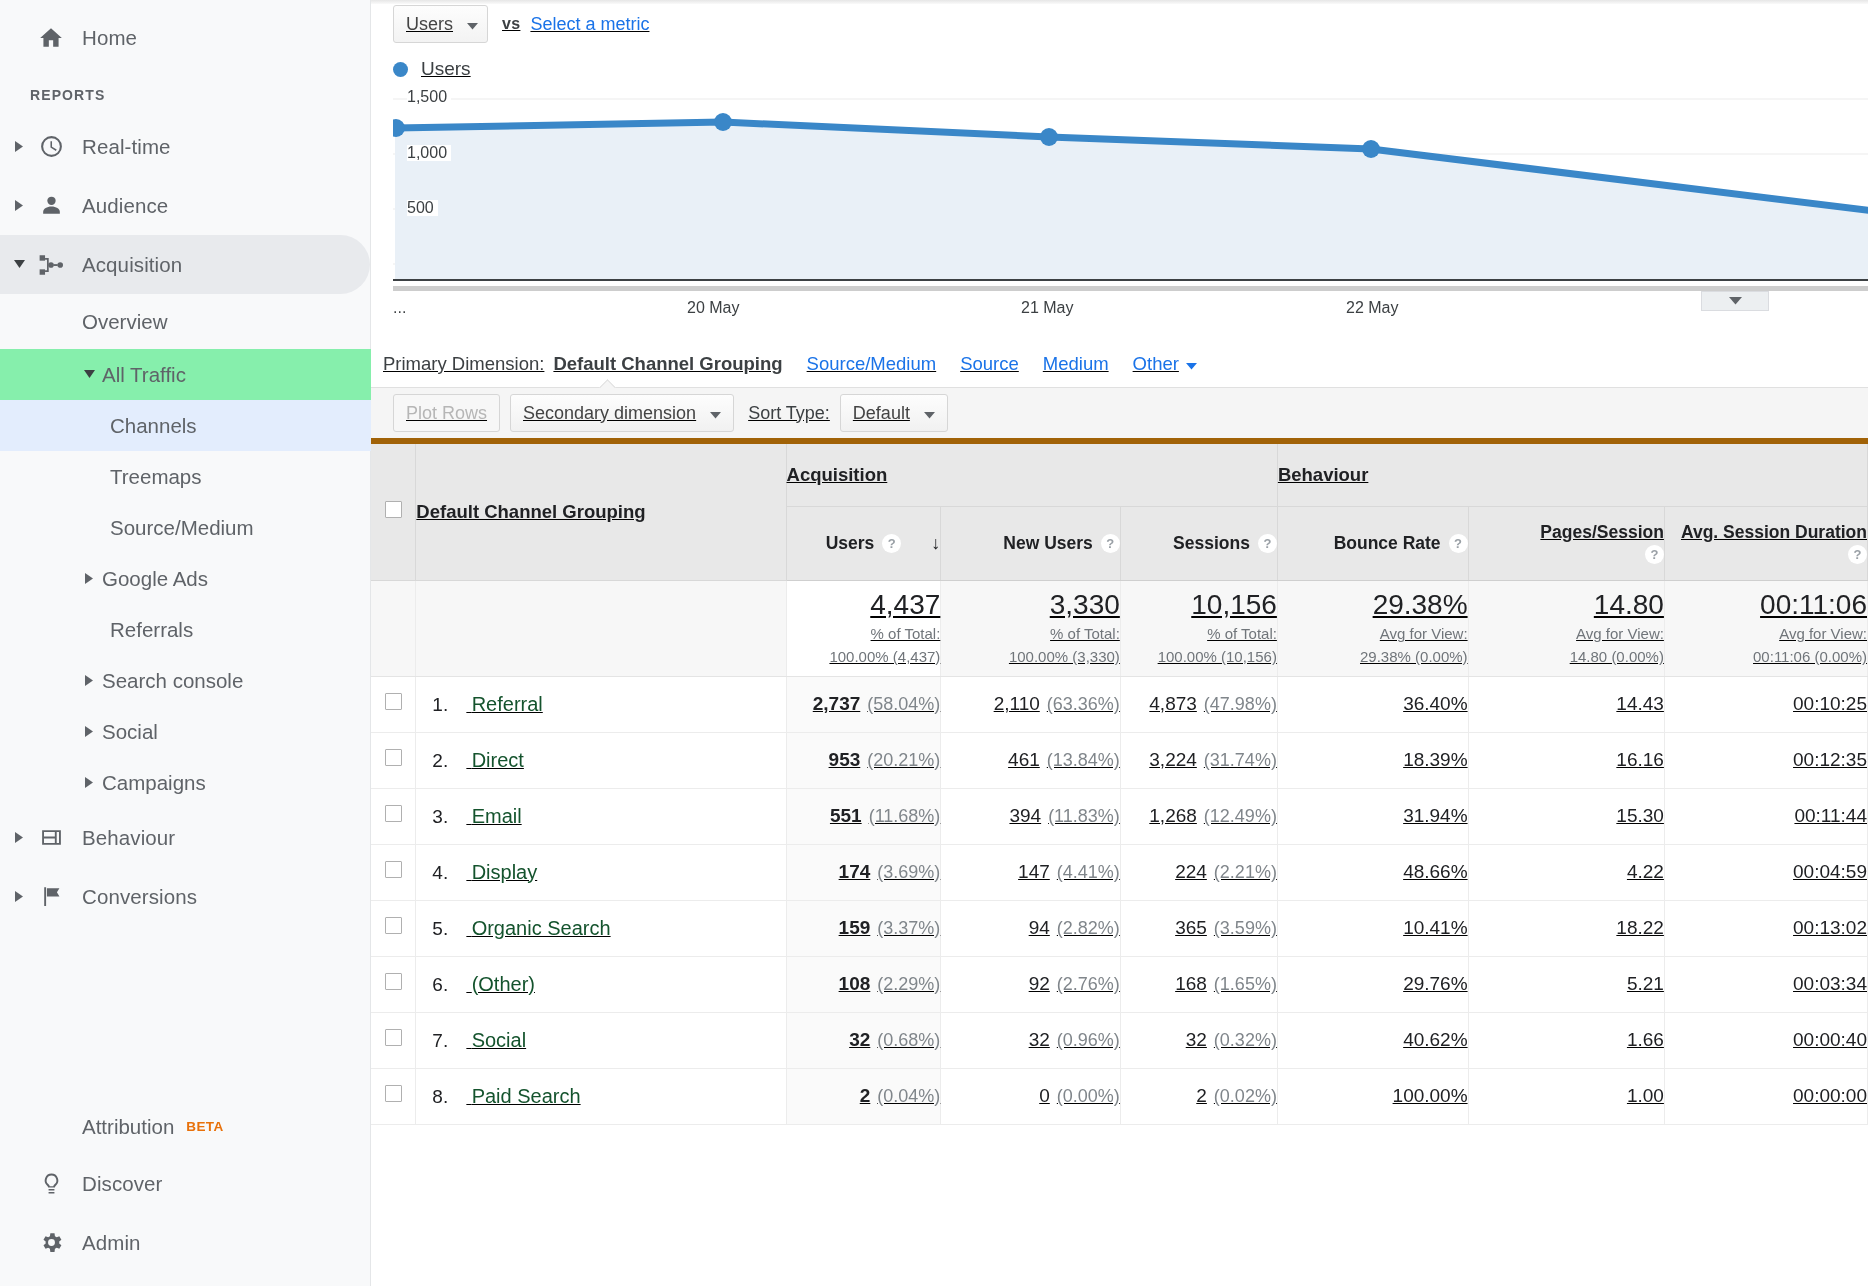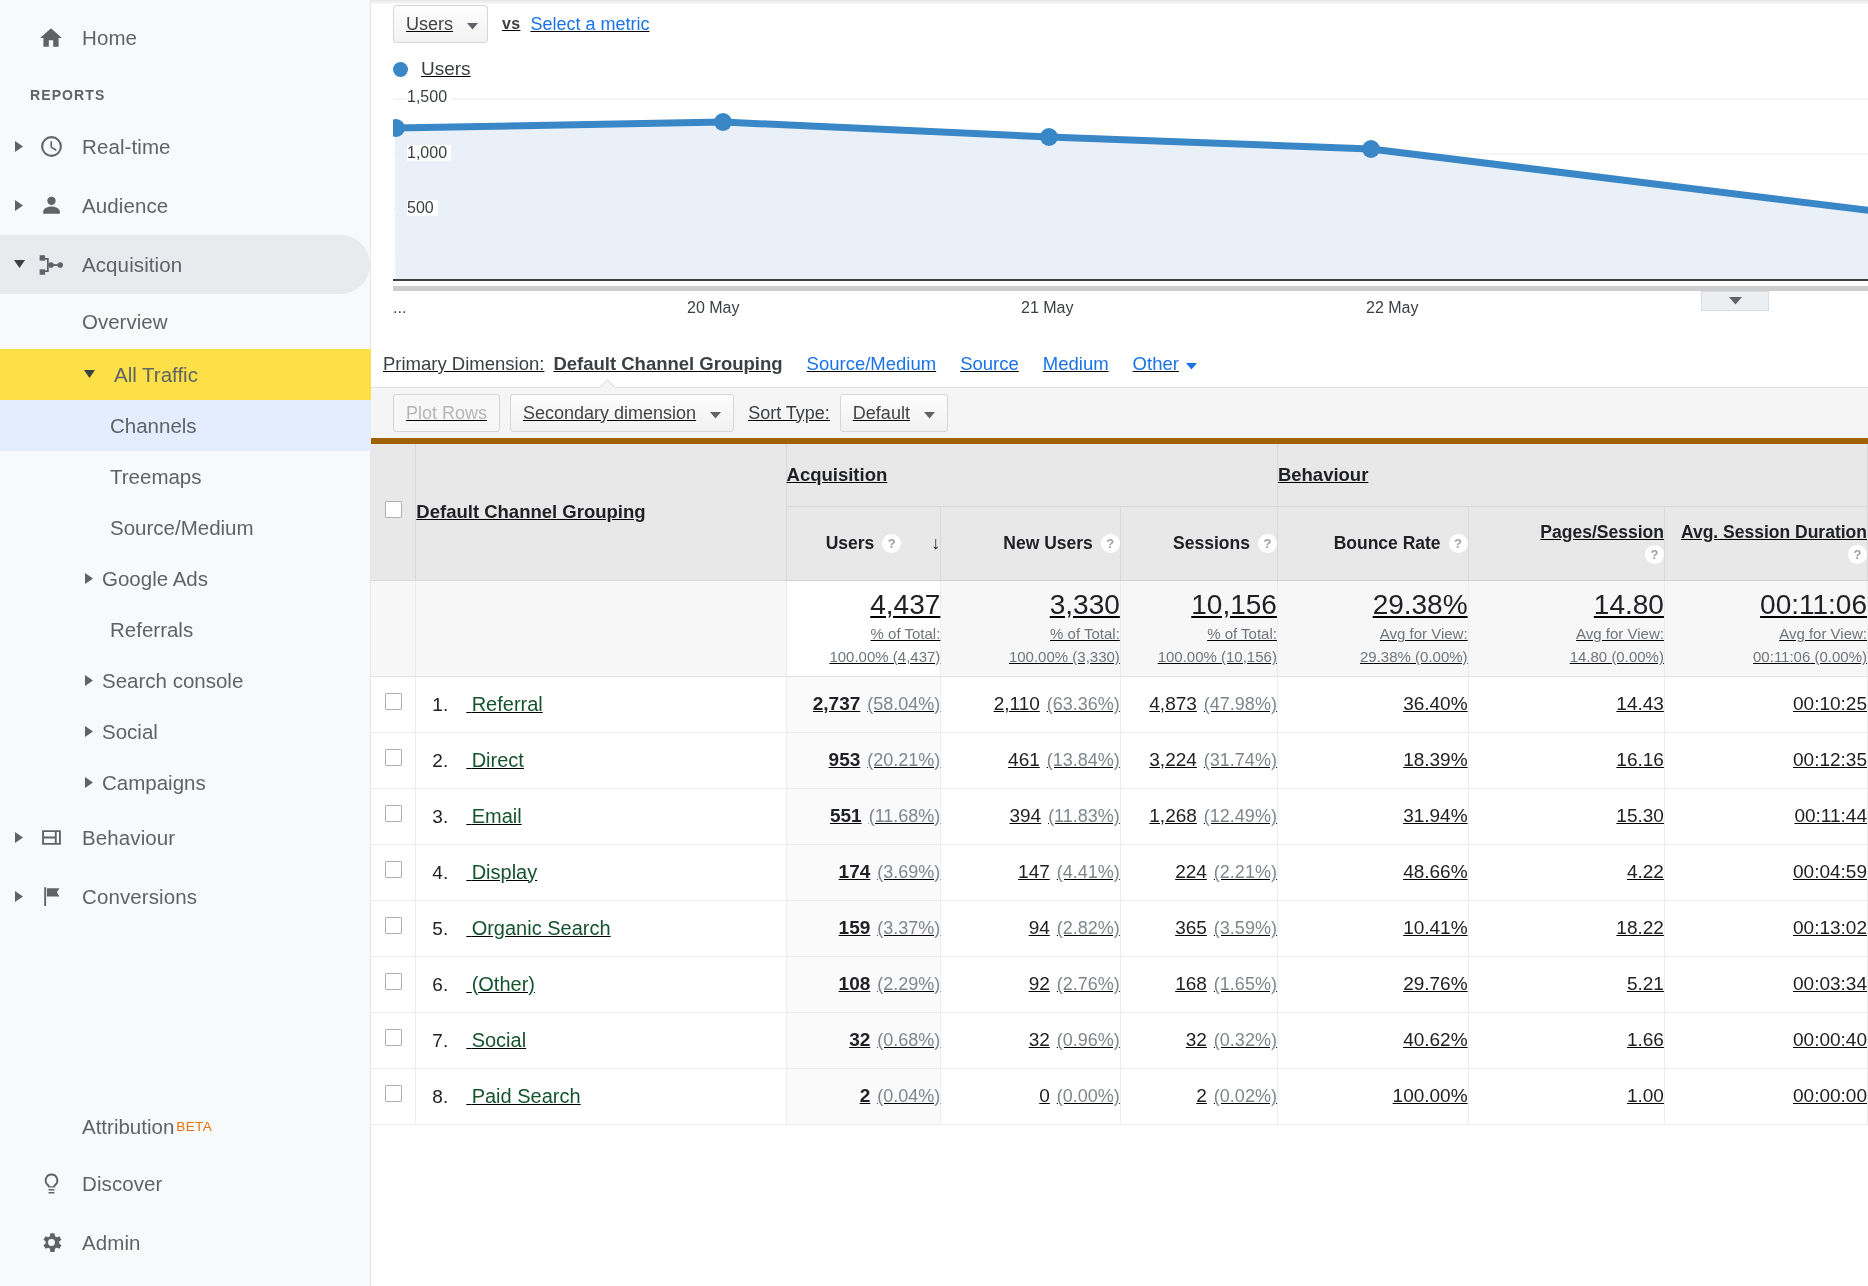--- a/index.html
+++ b/index.html
@@ -30,23 +30,22 @@
     cursor: pointer;
     position: relative;
   }
   .nav-row.selected {
     background: #e8eaed;
     border-top-right-radius: 30px;
     border-bottom-right-radius: 30px;
     width: 370px;
   }
   .nav-row.sub-selected {
-    background: #fde047;
+    background: #86efac;
     width: 371px;
-    gap: 12px;
   }
   .nav-row.active-leaf {
     background: #e3edfd;
     width: 371px;
   }
   .caret {
     width: 22px; min-width: 22px; height: 22px;
     display: flex; align-items: center; justify-content: center;
     margin-right: 2px;
   }
@@ -61,22 +60,22 @@
   .section-title {
     font-size: 14px; font-weight: 700; letter-spacing: 1.1px;
     color: #5f6368; padding-left: 30px; height: 44px;
     display: flex; align-items: center; margin-top: 6px;
   }
   .sub-label { font-size: 20.5px; color: #5f6368; white-space: nowrap; }
   .lvl2 { padding-left: 82px; height: 55px; }
   .lvl3 { padding-left: 110px; height: 51px; }
   .lvl3c { padding-left: 78px; height: 51px; display:flex; align-items:center; }
   .beta {
-    color: #e8710a; font-size: 13.5px; font-weight: 400;
-    vertical-align: super; margin-left: 2px; letter-spacing: 0.4px;
+    color: #e8710a; font-size: 13.5px; font-weight: 700;
+    vertical-align: super; margin-left: 12px; letter-spacing: 0.4px;
   }
   .bottom-nav { position: absolute; bottom: 14px; left: 0; width: 371px; }
 
   
   .main {
     flex: 1; height: 1286px; position: relative;
     background: #fff; overflow: hidden; text-decoration: underline;
   }
   .topbar-shadow {
     position: absolute; top: 0; left: 0; right: 0; height: 4px;
@@ -447,21 +446,21 @@
       </svg>
       <span class="ytick" style="top:-2px;">1,500</span>
       <span class="ytick" style="top:54px;">1,000</span>
       <span class="ytick" style="top:109px;">500</span>
     </div>
 
     <div class="xaxis">
       <span class="xtick" style="left:0px;">...</span>
       <span class="xtick" style="left:294px;">20 May</span>
       <span class="xtick" style="left:628px;">21 May</span>
-      <span class="xtick" style="left:953px;margin-left:20px;">22 May</span>
+      <span class="xtick" style="left:953px;">22 May</span>
     </div>
     <div class="scroll-track"></div>
     <div class="scroll-handle">
       <svg width="13" height="8" viewBox="0 0 13 8">
           <path d="M0 0h13L6.5 7.5z" fill="#5f6368"></path>
         </svg>
     </div>
 
     <div class="primary-dim">
       <span class="pd-label">Primary Dimension:</span>

